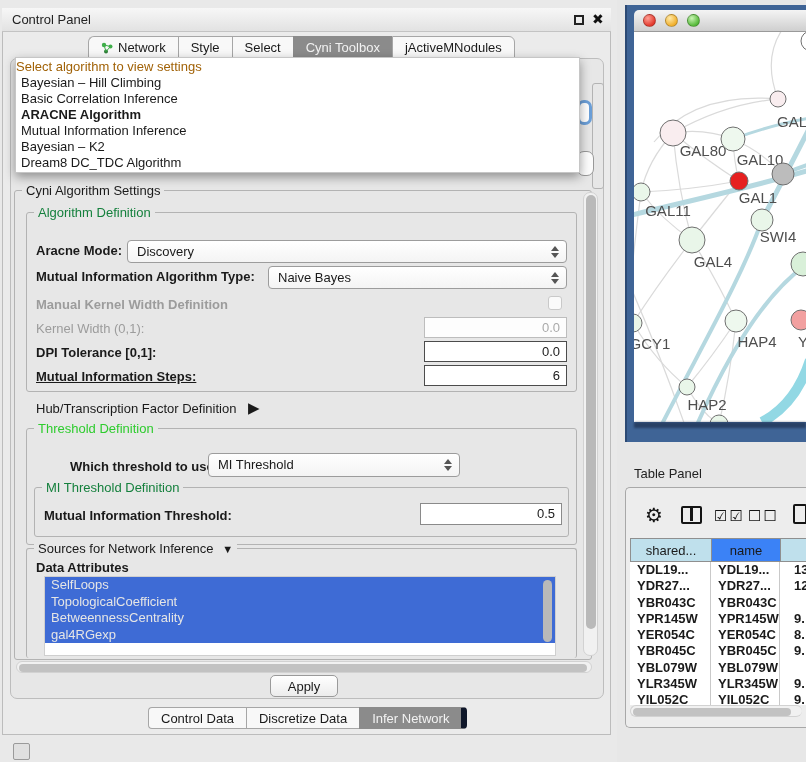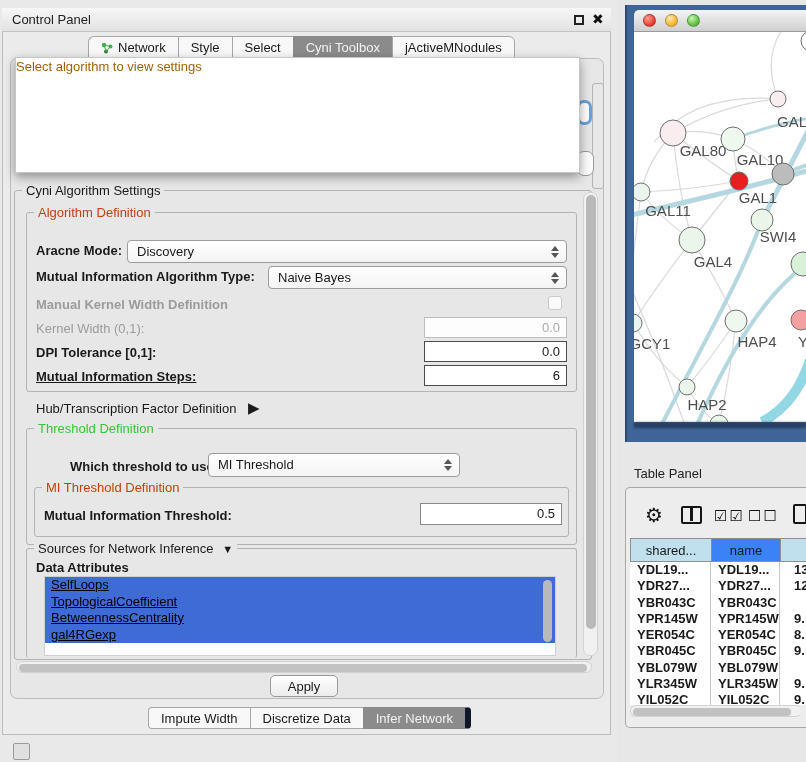--- a/index.html
+++ b/index.html
@@ -28,21 +28,21 @@
                  border:1px solid #bdbdbd;border-radius:7px;box-sizing:border-box;}
 
   
   .frag-border{left:592px;top:83px;width:10px;height:104px;border:1px solid #b3b3b3;border-radius:3px;background:#e7e7e7;}
   .frag-blue{left:577px;top:100px;width:15px;height:25px;border:3px solid #6b9fd8;border-radius:7px;background:#fff;box-sizing:border-box;}
   .frag-gray{left:577px;top:151px;width:17px;height:25px;border:1px solid #999;border-radius:7px;background:#fcfcfc;box-sizing:border-box;}
 
   
   .groupbox{border:1px solid #b3b3b3;border-radius:3px;box-sizing:border-box;}
   .legend{position:absolute;background:#e7e7e7;padding:0 4px;white-space:nowrap;}
-  .legend.blue{color:#c2410c;}
+  .legend.blue{color:#15803d;}
   .legend.green{color:#2ecc2e;}
 
   .lbl{white-space:nowrap;}
   .bold{font-weight:bold;}
   .disabled{color:#9c9c9c;}
 
   .combo{background:linear-gradient(#ffffff,#f4f4f4);border:1px solid #9c9c9c;border-radius:4px;
          box-sizing:border-box;padding:3px 18px 0 9px;overflow:hidden;white-space:nowrap;}
   .combo .arrows{position:absolute;right:8px;top:50%;margin-top:-6px;width:8px;height:12px;}
   .combo .arrows .up{position:absolute;top:0;left:1px;width:0;height:0;
@@ -55,21 +55,21 @@
   .tfield.off{border:1px solid #bdbdbd;color:#aaa;background:#fdfdfd;}
 
   .checkbox{width:14px;height:14px;border:1px solid #c9c9c9;border-radius:3px;background:#fafafa;box-sizing:border-box;}
 
   .vscroll{background:#f1f1f1;border:1px solid #d2d2d2;border-radius:7px;box-sizing:border-box;}
   .vthumb{background:#b9b9b9;border-radius:6px;}
   .hscroll{background:#f1f1f1;border:1px solid #d2d2d2;border-radius:7px;box-sizing:border-box;}
   .hthumb{background:#c2c2c2;border-radius:5px;}
 
   .attr-list{background:#fff;border:1px solid #cfcfcf;box-sizing:border-box;overflow:hidden;}
-  .attr-item{height:16.5px;line-height:16.5px;padding-left:6px;background:#3e6bd5;color:#000000;white-space:nowrap;text-decoration:underline;}
+  .attr-item{height:16.5px;line-height:16.5px;padding-left:6px;background:#3e6bd5;color:#e5e5e5;white-space:nowrap;}
 
   .popup{left:15px;top:57px;width:563px;height:114px;background:#fff;border:1px solid #c6c6c6;
          box-shadow:0 4px 10px rgba(0,0,0,.38);z-index:50;}
   .popup-placeholder{height:17px;line-height:17px;text-align:left;color:#a16207;}
   .popup-item{height:16.1px;line-height:16.1px;padding-left:5px;white-space:nowrap;}
 
   .btn{background:linear-gradient(#ffffff,#ececec);border:1px solid #9a9a9a;border-radius:5px;
        text-align:center;padding-top:3px;box-sizing:border-box;}
 
   
@@ -218,21 +218,21 @@
       <div class="attr-item">gal4RGexp</div>
     </div>
 
   <div class="abs hscroll" style="left:16px;top:661px;width:576px;height:12px;">
     <div class="hthumb" style="position:absolute;left:2px;top:1.5px;width:568px;height:8px;"></div>
   </div>
 
   <div class="abs btn" style="left:270px;top:675px;width:68px;height:22px;">Apply</div>
 
   <div class="abs tabbar" style="left:148px;top:707px;">
-    <div class="tab" style="border-radius:4px 0 0 4px;"><span>Impute Width</span></div>
+    <div class="tab" style="border-radius:4px 0 0 4px;"><span>Control Data</span></div>
     <div class="tab"><span>Discretize Data</span></div>
     <div class="tab selected" style="border-radius:0 4px 4px 0;border-right:6px solid #0f172a;"><span>Infer Network</span></div>
   </div>
 
   <div class="abs corner-icon"></div>
 
   <div class="abs right-bg"></div>
   <div class="abs desktop"></div>
 
   <div class="abs netwin-title">
@@ -368,15 +368,23 @@
         <div class="tcell c2">9.</div>
       </div>
     </div>
 
   <div class="abs hscroll" style="left:630px;top:705px;width:172px;height:12px;border-right:none;">
     <div class="hthumb" style="position:absolute;left:2px;top:1.5px;width:158px;height:8px;"></div>
   </div>
 
   <div class="abs popup">
     <div class="popup-placeholder">Select algorithm to view settings</div>
+    <div id="popup-list">
+        <div class="popup-item">Bayesian – Hill Climbing</div>
+        <div class="popup-item">Basic Correlation Inference</div>
+        <div class="popup-item bold">ARACNE Algorithm</div>
+        <div class="popup-item">Mutual Information Inference</div>
+        <div class="popup-item">Bayesian – K2</div>
+        <div class="popup-item">Dream8 DC_TDC Algorithm</div>
+      </div>
   </div>
 
 </div>
 
 </body></html>

